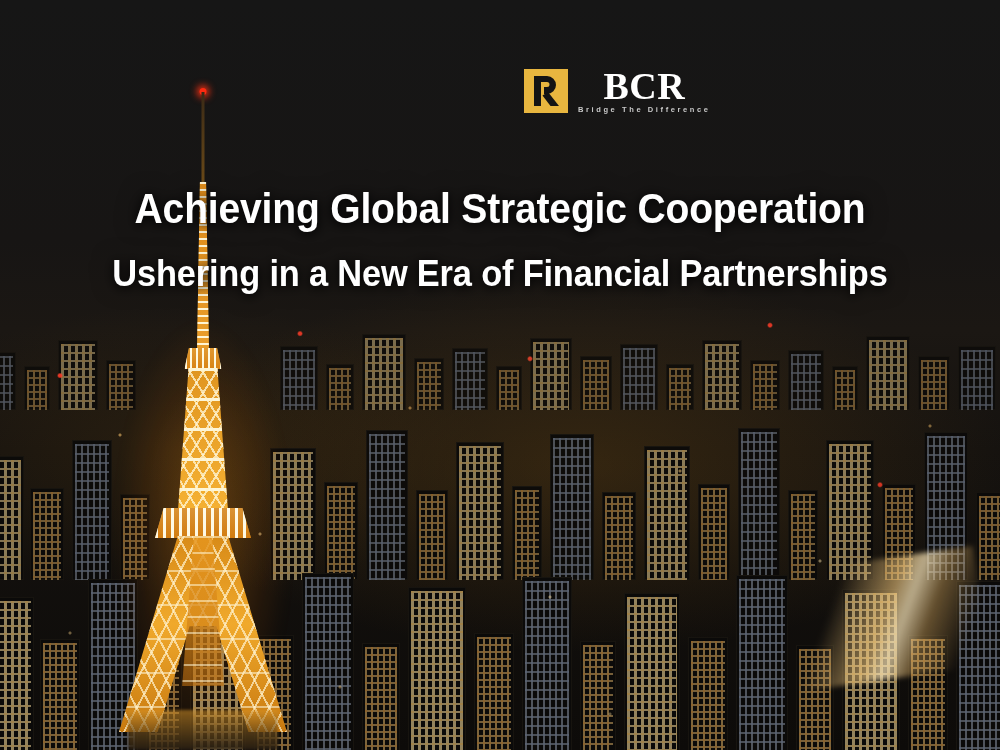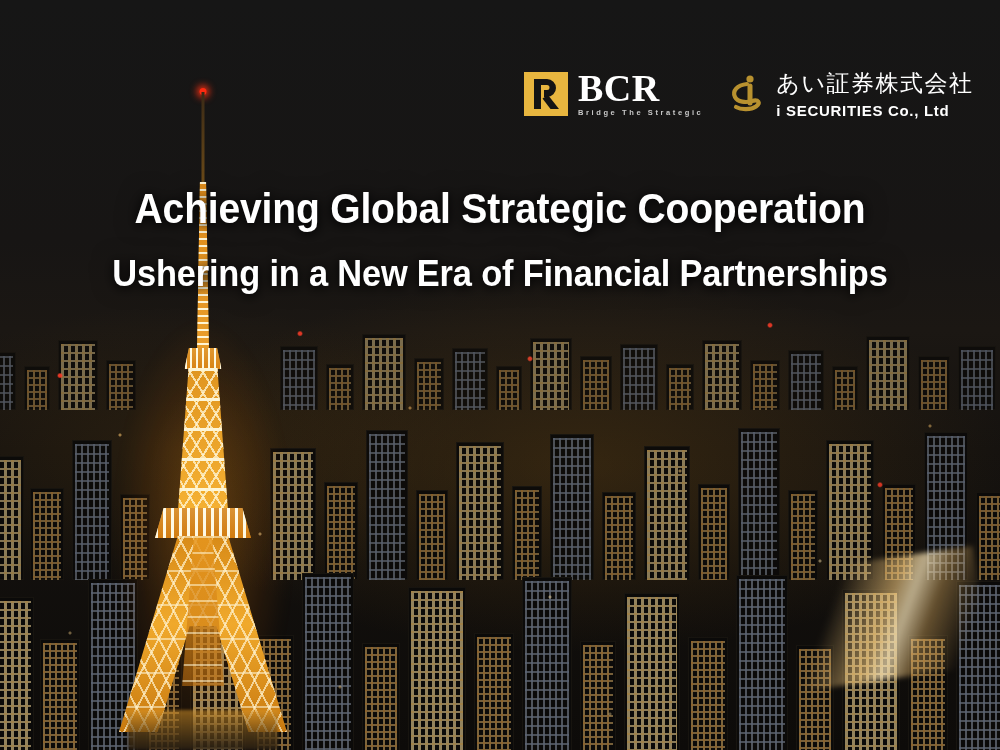--- a/index.html
+++ b/index.html
@@ -235,21 +235,21 @@
     z-index: 6;
   }
   .logo-bcr { display: flex; align-items: center; gap: 10px; }
   .bcr-mark {
     position: relative;
     width: 44px; height: 44px;
     background: #e8b63f;
     flex: none;
   }
   .bcr-mark svg { display: block; }
-  .bcr-text { display: flex; flex-direction: column; gap: 1px; }
+  .bcr-text { display: flex; flex-direction: column; gap: 1px; align-items: center; }
   .bcr-word {
     font-family: "Liberation Serif", serif;
     font-weight: 700;
     font-size: 38px;
     line-height: .96;
     color: #ffffff;
     letter-spacing: .5px;
   }
   .bcr-tag {
     font-size: 7.5px;
@@ -439,37 +439,24 @@
 
     <div class="logo-bcr">
       <div class="bcr-mark">
         <svg width="44" height="44" viewBox="0 0 44 44" aria-hidden="true">
           <path d="M10 7 h13 a9 9 0 0 1 0 18 h-3 v-7 h3 a2.5 2.5 0 0 0 0-5 h-6 v24 h-7 z" fill="#141414"></path>
           <path d="M24 23 l11 14 h-8.5 l-8-10.5 z" fill="#141414"></path>
         </svg>
       </div>
       <div class="bcr-text">
         <div class="bcr-word">BCR</div>
-        <div class="bcr-tag">Bridge The Strategic</div>
+        <div class="bcr-tag">Bridge The Difference</div>
       </div>
     </div>
 
-    <div class="logo-isec">
-      <div class="isec-mark">
-        <svg width="40" height="44" viewBox="0 0 40 44" aria-hidden="true">
-          <circle cx="25" cy="7" r="3.6" fill="#b8912f"></circle>
-          <path d="M25 14 v17" stroke="#b8912f" stroke-width="5" stroke-linecap="round" fill="none"></path>
-          <path d="M22 12 C12 13 7 19 10 25 C12.5 30 21 31 27 29 C33.5 27 36 31 31 34.5 C26 38 16 38 11 35" stroke="#b8912f" stroke-width="4.2" fill="none" stroke-linecap="round"></path>
-        </svg>
-      </div>
-      <div class="isec-text">
-        <div class="isec-jp">あい証券株式会社</div>
-        <div class="isec-en">i SECURITIES Co., Ltd</div>
-      </div>
-    </div>
 
   </div>
 
   <div class="headline">Achieving Global Strategic Cooperation</div>
   <div class="subhead">Ushering in a New Era of Financial Partnerships</div>
 
 
 </div>
 
 </body></html>

